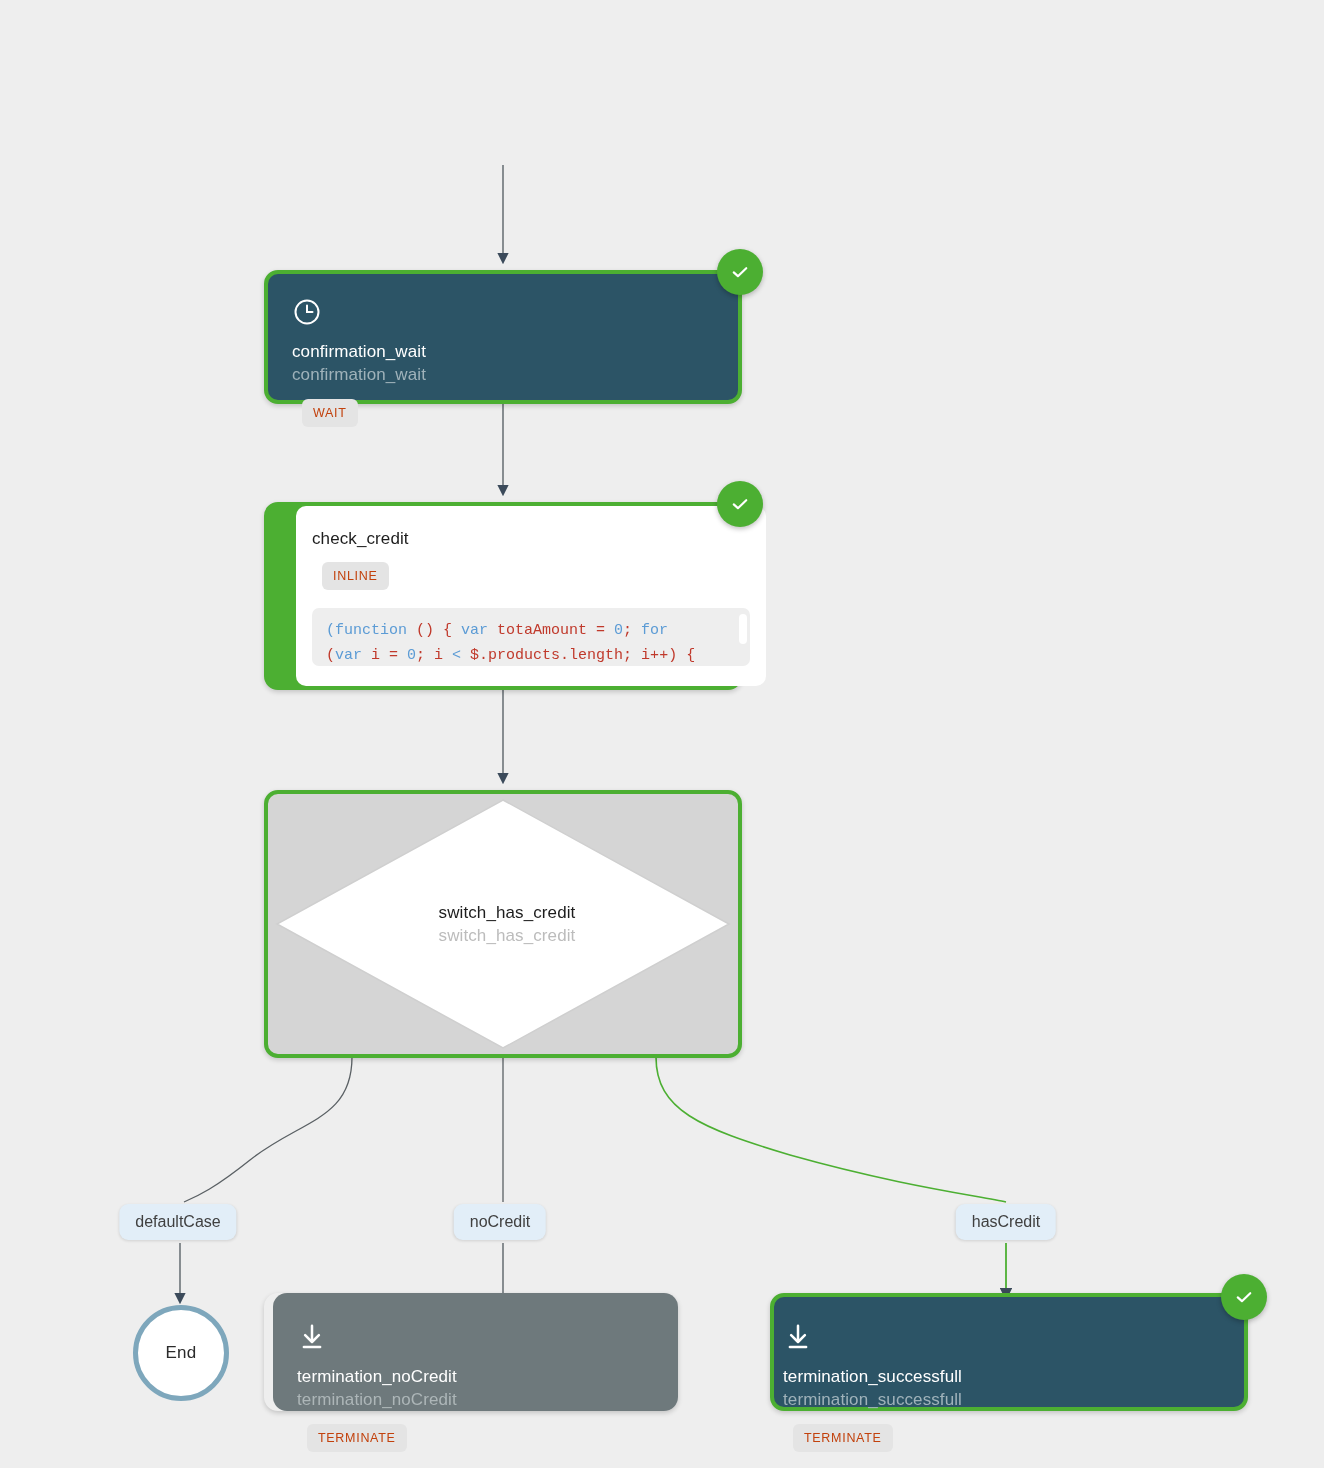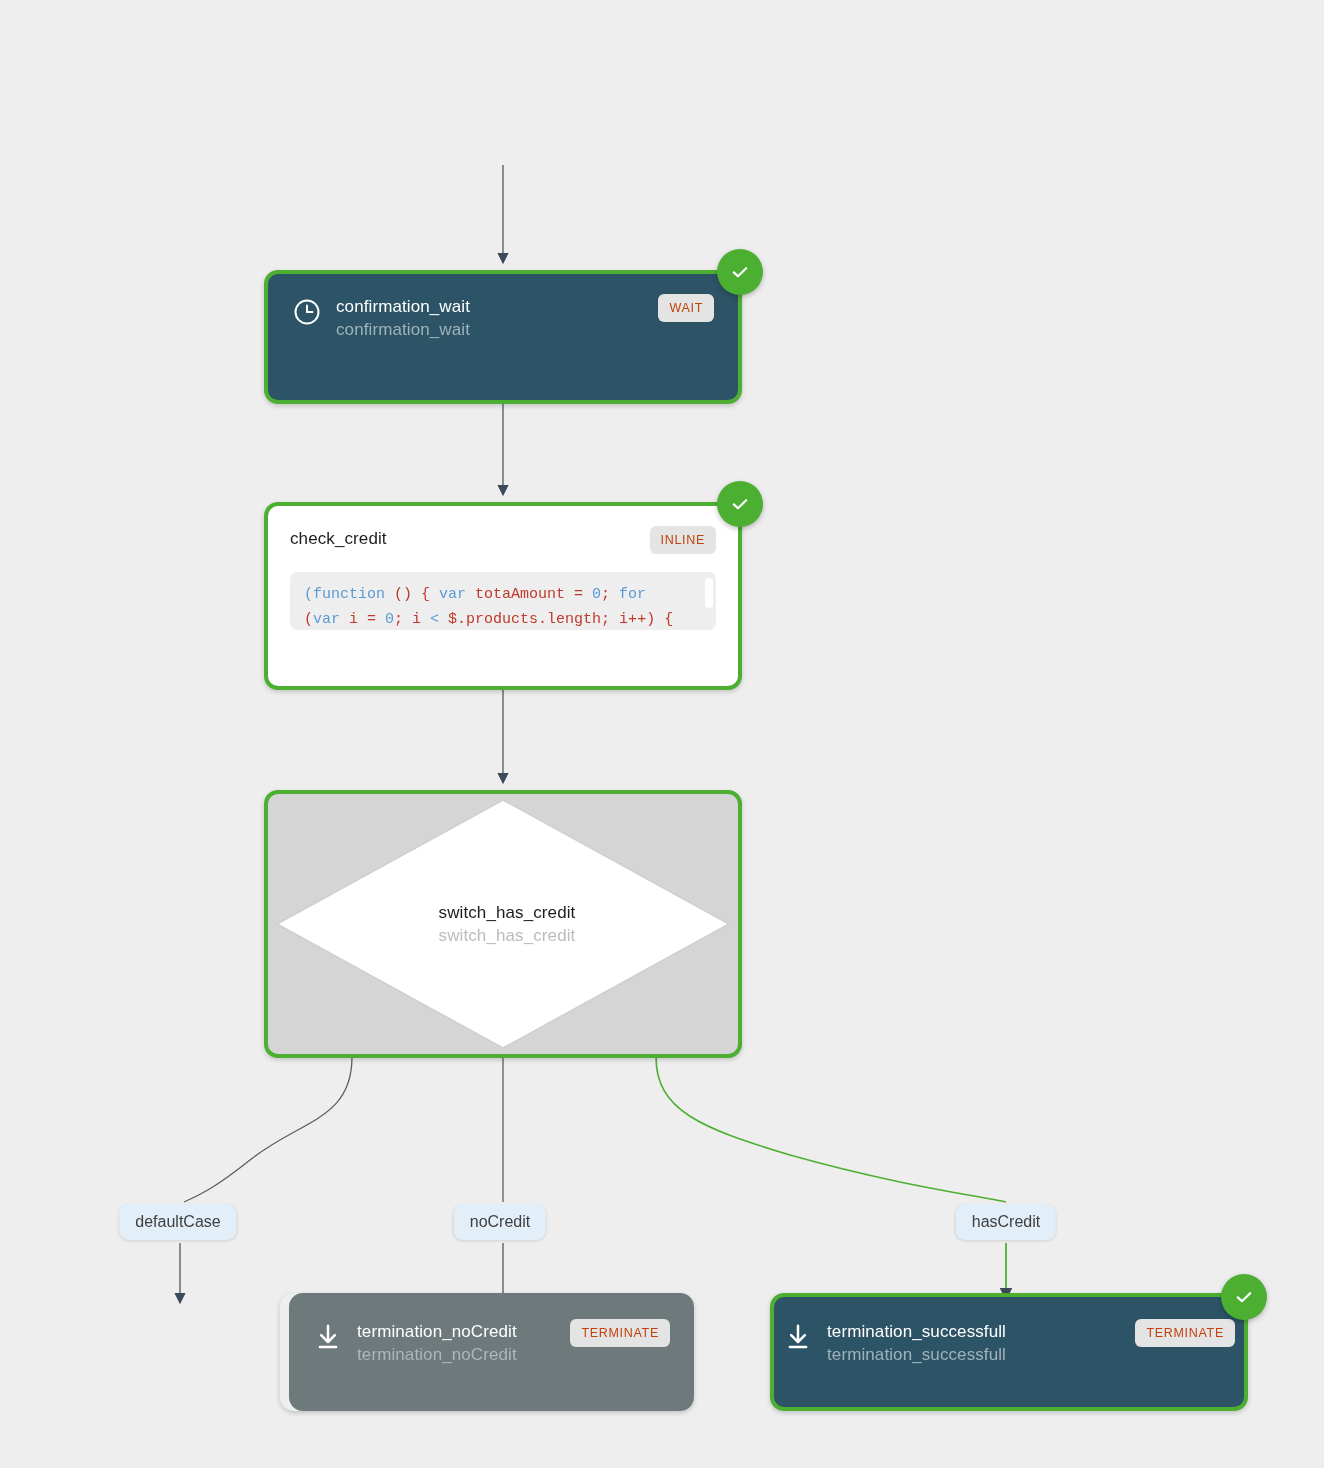--- a/index.html
+++ b/index.html
@@ -66,20 +66,21 @@
     border: 0 solid transparent;
   }
   .fill-teal  { background: #2c5466; }
   .fill-white { background: #ffffff; }
   .fill-gray  { background: #6e797c; }
 
   .node-head {
     display: flex;
     align-items: flex-start;
     gap: 14px;
+    flex-direction: column;
   }
   .node-icon {
     flex: 0 0 auto;
     width: 30px;
     height: 30px;
     margin-top: 1px;
   }
   .node-titles {
     flex: 1 1 auto;
     min-width: 0;
@@ -264,21 +265,21 @@
       </div>
     </div>
     <div class="check-badge" style="right:-25px; top:-25px;">
       <svg viewBox="0 0 24 24" width="20" height="20" fill="none" stroke="#ffffff" stroke-width="2.6" stroke-linecap="round" stroke-linejoin="round">
         <path d="M4.5 12.5 L9.5 17 L19.5 7.5"></path>
       </svg>
     </div>
   </div>
 
   <div class="node executed" style="left:264px; top:502px; width:478px; height:188px;">
-    <div class="node-inner fill-white t-dark" style="padding:22px 22px;">
+    <div class="node-inner fill-white t-dark" style="padding:22px 16px;margin-left:28px;">
       <div class="node-head">
         <span class="node-titles">
           <div class="node-title">check_credit</div>
         </span>
         <span class="type-badge">INLINE</span>
       </div>
       <div class="code-box">
         <div class="code-text"><span class="kw">(function</span> () { <span class="kw">var</span> totaAmount = <span class="kw">0</span>; <span class="kw">for</span>
 (<span class="kw">var</span> i = <span class="kw">0</span>; i <span class="kw">&lt;</span> $.products.length; i++) {
 totaAmount = $.products[i].price; }</div>
@@ -305,22 +306,25 @@
   <div class="edge-label" style="left:178px; top:1222px;">
     <span>defaultCase</span>
   </div>
   <div class="edge-label" style="left:500px; top:1222px;">
     <span>noCredit</span>
   </div>
   <div class="edge-label" style="left:1006px; top:1222px;">
     <span>hasCredit</span>
   </div>
 
-
-  <div class="node idle" style="left:280px; top:1293px; width:414px; height:118px;padding-left:9px;">
+  <div class="terminal-node" style="left:133px; top:1305px; width:96px; height:96px;">
+    <span class="terminal-label">End</span>
+  </div>
+
+  <div class="node idle" style="left:264px; top:1293px; width:414px; height:118px;padding-left:9px;">
     <div class="node-inner fill-gray t-graytxt" style="border-radius:14px; padding:28px 24px;">
       <div class="node-head">
         <span class="node-icon">
           <svg viewBox="0 0 24 24" width="30" height="30" fill="none" stroke="#ffffff" stroke-width="2" stroke-linecap="round" stroke-linejoin="round">
             <path d="M12 3 L12 15"></path>
             <path d="M6.5 10.5 L12 16 L17.5 10.5"></path>
             <path d="M5.5 20 L18.5 20"></path>
           </svg>
         </span>
         <span class="node-titles">

